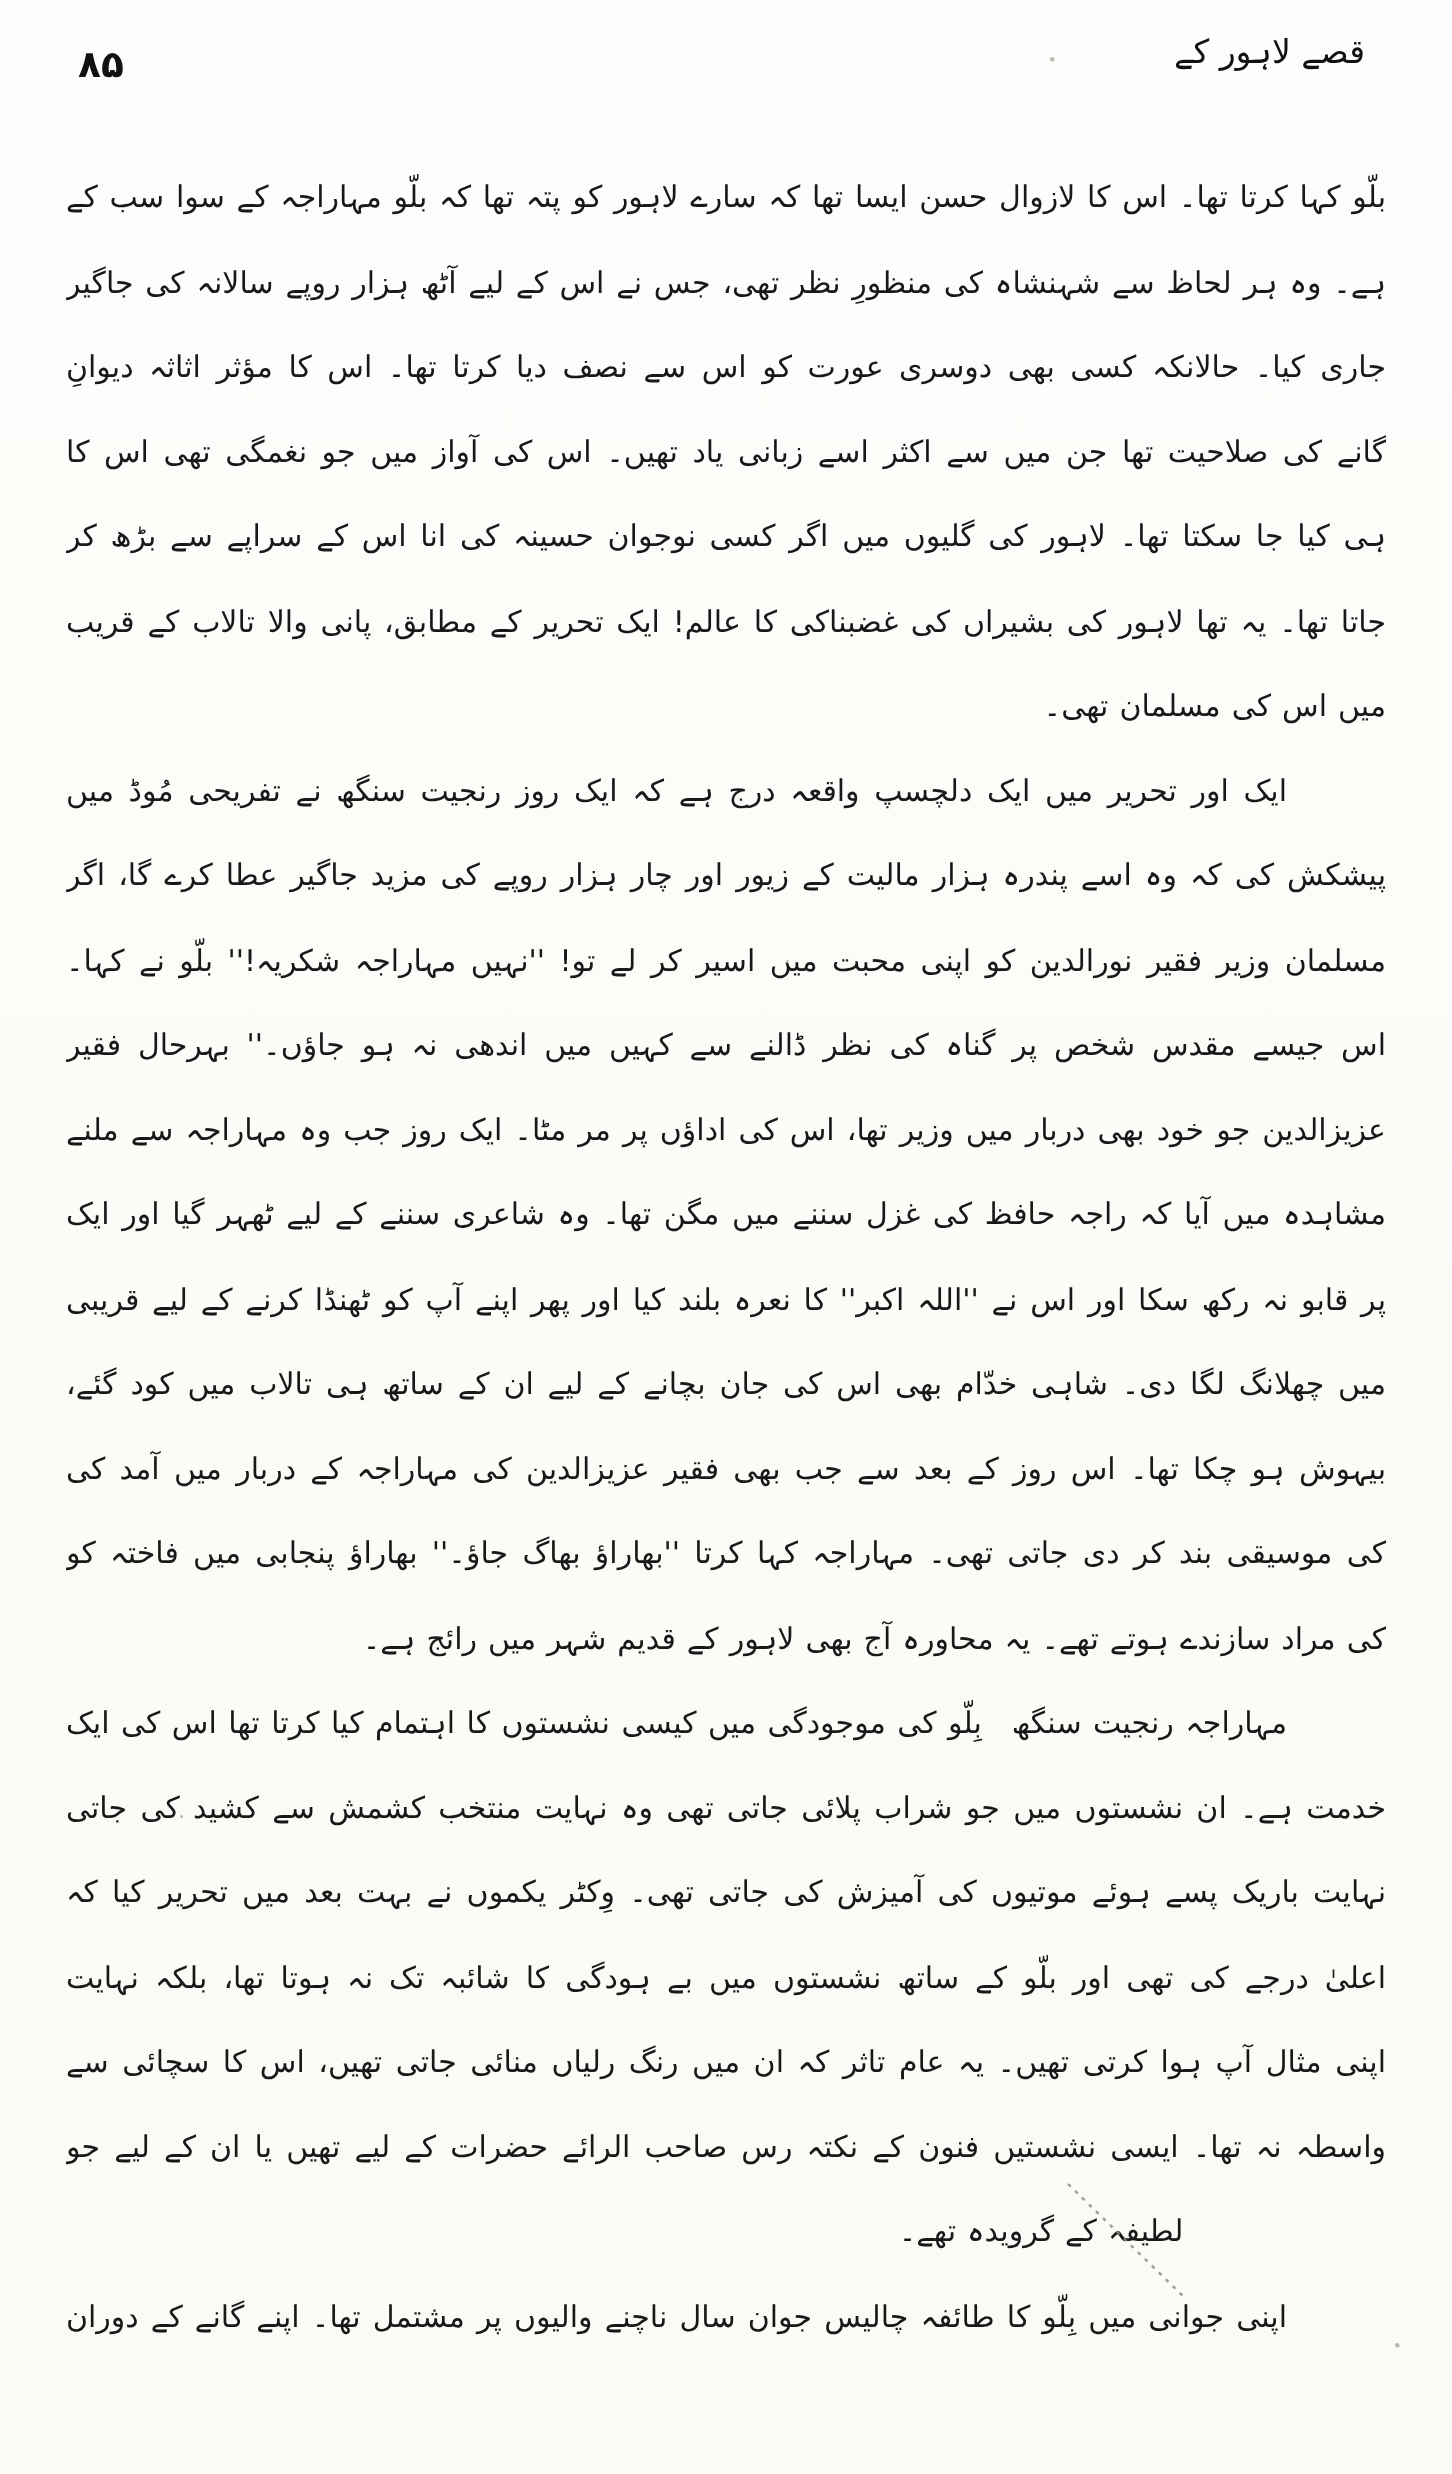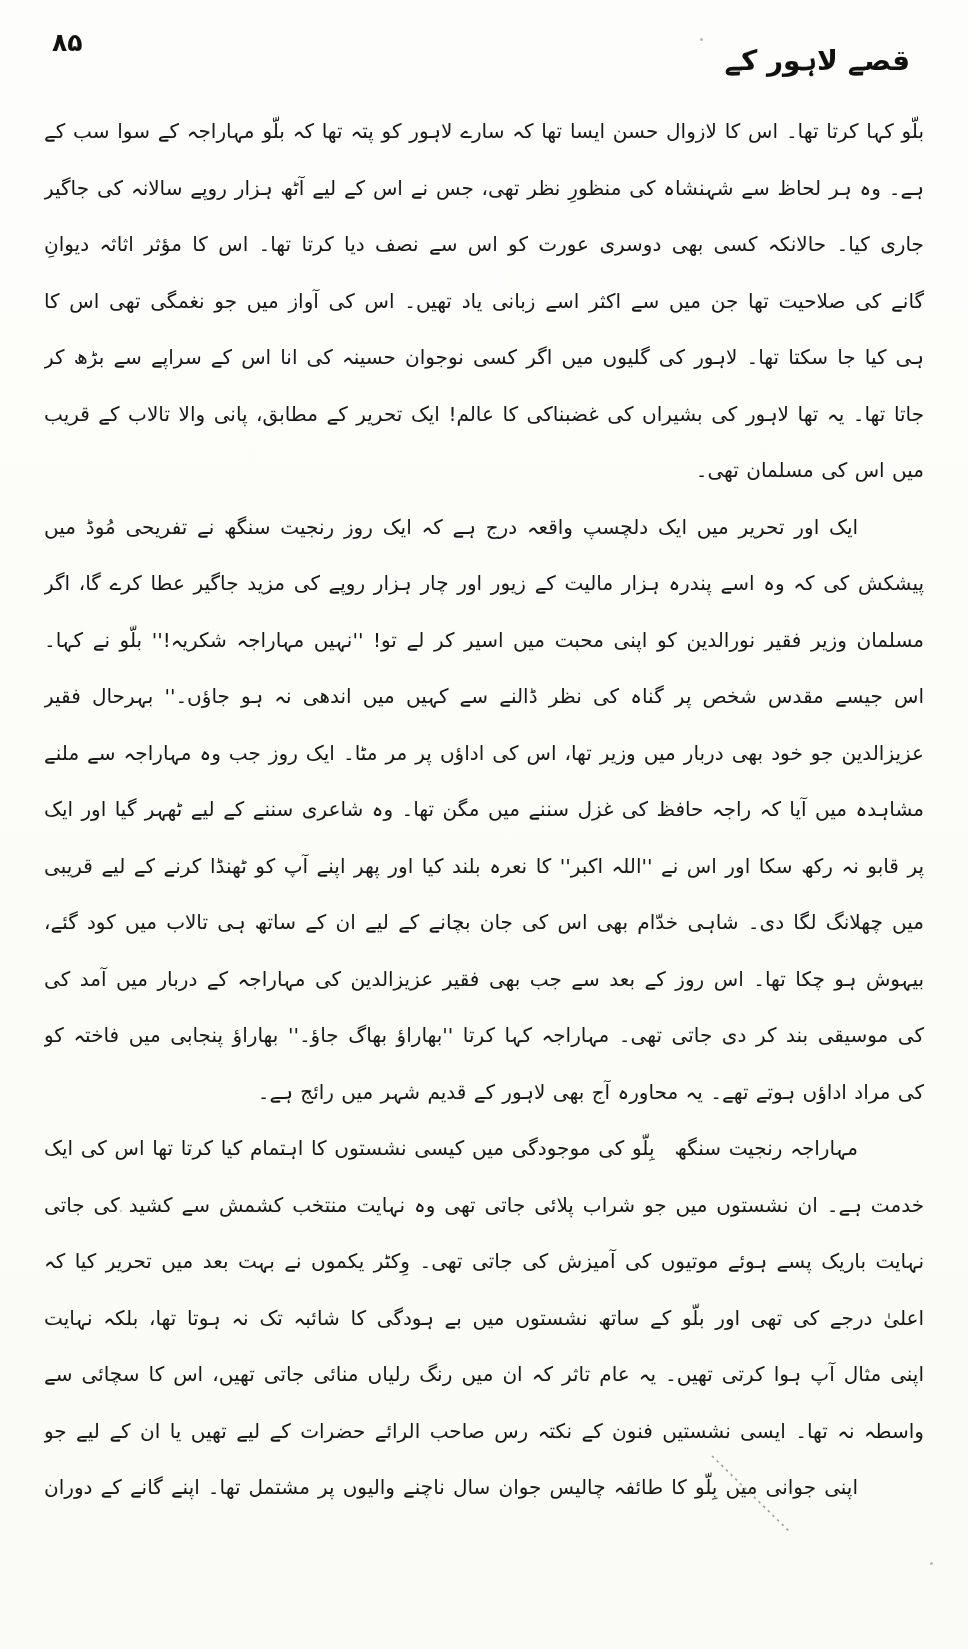--- a/index.html
+++ b/index.html
@@ -7,23 +7,22 @@
     position:relative;
     width:968px;height:1649px;
     background:linear-gradient(180deg,#fdfdfb 0%,#fbfbf8 60%,#fafaf6 100%);
     overflow:hidden;
     font-family:"DejaVu Sans",sans-serif;
     color:#181818;
     direction:rtl;
   }
   .book-title{
     position:absolute;top:22px;right:58px;
-    font-size:28px;font-weight:bold;color:#111;
+    font-size:22px;font-weight:normal;color:#111;
     letter-spacing:0.5px;
-    margin-top:22px;
   }
   .page-number{
     position:absolute;top:28px;left:52px;
     font-size:25px;font-weight:bold;color:#111;
     letter-spacing:9px;direction:ltr;
   }
   .text-body{
     position:absolute;top:103px;right:44px;left:44px;
     direction:rtl;
   }
@@ -67,29 +66,30 @@
         <div class="line para-start">ایک اور تحریر میں ایک دلچسپ واقعہ درج ہے کہ ایک روز رنجیت سنگھ نے تفریحی مُوڈ میں بشیراں کو</div>
         <div class="line">پیشکش کی کہ وہ اسے پندرہ ہزار مالیت کے زیور اور چار ہزار روپے کی مزید جاگیر عطا کرے گا، اگر وہ نیک دل</div>
         <div class="line">مسلمان وزیر فقیر نورالدین کو اپنی محبت میں اسیر کر لے تو! ''نہیں مہاراجہ شکریہ!'' بلّو نے کہا۔ ''مجھے خدشہ ہے کہ</div>
         <div class="line">اس جیسے مقدس شخص پر گناہ کی نظر ڈالنے سے کہیں میں اندھی نہ ہو جاؤں۔'' بہرحال فقیر نورالدین کے بھائی فقیر</div>
         <div class="line">عزیزالدین جو خود بھی دربار میں وزیر تھا، اس کی اداؤں پر مر مٹا۔ ایک روز جب وہ مہاراجہ سے ملنے گیا تو اس کے</div>
         <div class="line">مشاہدہ میں آیا کہ راجہ حافظ کی غزل سننے میں مگن تھا۔ وہ شاعری سننے کے لیے ٹھہر گیا اور ایک مقام پر وہ اپنے آپ</div>
         <div class="line">پر قابو نہ رکھ سکا اور اس نے ''اللہ اکبر'' کا نعرہ بلند کیا اور پھر اپنے آپ کو ٹھنڈا کرنے کے لیے قریبی پانی کے تالاب</div>
         <div class="line">میں چھلانگ لگا دی۔ شاہی خدّام بھی اس کی جان بچانے کے لیے ان کے ساتھ ہی تالاب میں کود گئے، کیونکہ وہ</div>
         <div class="line">بیہوش ہو چکا تھا۔ اس روز کے بعد سے جب بھی فقیر عزیزالدین کی مہاراجہ کے دربار میں آمد کی اطلاع ملتی تو ہر قسم</div>
         <div class="line">کی موسیقی بند کر دی جاتی تھی۔ مہاراجہ کہا کرتا ''بھاراؤ بھاگ جاؤ۔'' بھاراؤ پنجابی میں فاختہ کو کہتے ہیں، لیکن اس</div>
-        <div class="line para-end">کی مراد اداؤں ہوتے تھے۔ یہ محاورہ آج بھی لاہور کے قدیم شہر میں رائج ہے۔</div>
+        <div class="line para-end">کی مراد سازندے ہوتے تھے۔ یہ محاورہ آج بھی لاہور کے قدیم شہر میں رائج ہے۔</div>
       </div>
       <div class="paragraph">
         <div class="line para-start">مہاراجہ رنجیت سنگھ بِلّو کی موجودگی میں کیسی نشستوں کا اہتمام کیا کرتا تھا اس کی ایک جھلک پیشِ</div>
         <div class="line">خدمت ہے۔ ان نشستوں میں جو شراب پلائی جاتی تھی وہ نہایت منتخب کشمش سے کشید کی جاتی تھی، جس میں</div>
         <div class="line">نہایت باریک پسے ہوئے موتیوں کی آمیزش کی جاتی تھی۔ وِکٹر یکموں نے بہت بعد میں تحریر کیا کہ شراب نہایت</div>
         <div class="line">اعلیٰ درجے کی تھی اور بلّو کے ساتھ نشستوں میں بے ہودگی کا شائبہ تک نہ ہوتا تھا، بلکہ نہایت سنجیدہ ہوتی تھیں اور</div>
         <div class="line">اپنی مثال آپ ہوا کرتی تھیں۔ یہ عام تاثر کہ ان میں رنگ رلیاں منائی جاتی تھیں، اس کا سچائی سے دُور کا بھی</div>
         <div class="line">واسطہ نہ تھا۔ ایسی نشستیں فنون کے نکتہ رس صاحب الرائے حضرات کے لیے تھیں یا ان کے لیے جو شاعری اور فنونِ</div>
+        <div class="line para-end">لطیفہ کے گرویدہ تھے۔</div>
       </div>
       <div class="paragraph">
         <div class="line para-start">اپنی جوانی میں بِلّو کا طائفہ چالیس جوان سال ناچنے والیوں پر مشتمل تھا۔ اپنے گانے کے دوران وہ</div>
       </div>
     </div>
 
   <svg class="scratch-svg" width="968" height="1649" viewBox="0 0 968 1649">
     <line x1="712" y1="1456" x2="790" y2="1532" stroke="#8f8d88" stroke-width="1.6" stroke-dasharray="2.5,4" opacity="0.85"></line>
   </svg>
 

